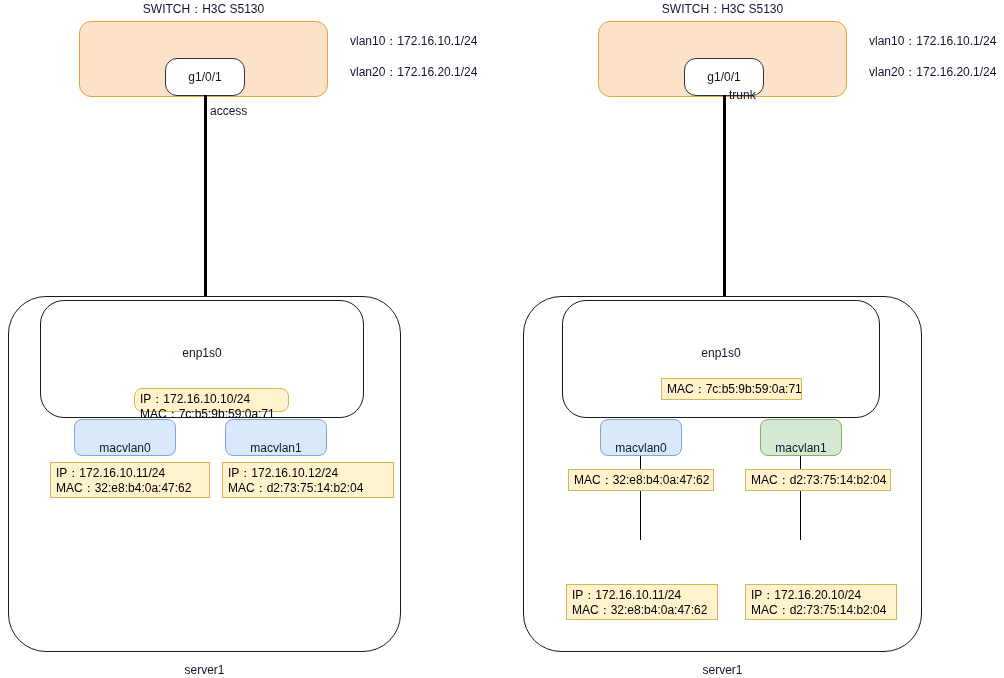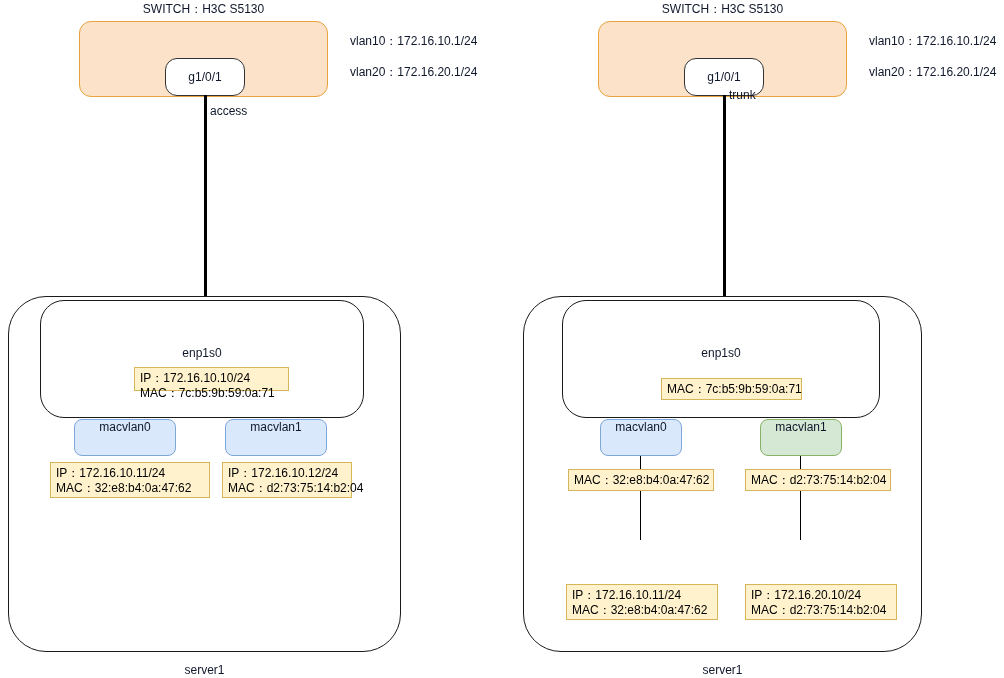--- a/index.html
+++ b/index.html
@@ -60,21 +60,21 @@
     border: 1.3px solid #1a1a1a;
     border-radius: 24px;
     box-sizing: border-box;
   }
 
   
   .node-box {
     border-radius: 8px;
     box-sizing: border-box;
     display: flex;
-    align-items: flex-start;
+    align-items: flex-end;
     justify-content: center;
     font-size: 12px;
   }
   .node-blue {
     background: #dae8fc;
     border: 1.4px solid #7ea6d9;
   }
   .node-green {
     background: #d5e8d4;
     border: 1.4px solid #86b366;
@@ -120,31 +120,31 @@
 
   <div class="abs wire-thick" style="left:204px; top:95px; height:206px;"></div>
   <div class="abs lbl lbl-left" style="left:210px; top:104px;">access</div>
 
   <div class="abs server-outer" style="left:8px; top:296px; width:393px; height:356px;"></div>
   <div class="abs lbl" style="left:8px; top:663px; width:393px;">server1</div>
 
   <div class="abs server-inner" style="left:40px; top:300px; width:324px; height:118px;"></div>
   <div class="abs lbl" style="left:40px; top:346px; width:324px;">enp1s0</div>
 
-  <div class="abs note-box" style="left:134px; top:367px; width:155px; height:24px;"><span>IP：172.16.10.10/24</span><br><span>MAC：7c:b5:9b:59:0a:71</span></div>
+  <div class="abs note-box" style="left:134px; top:388px; width:155px; height:24px;border-radius:8px;"><span>IP：172.16.10.10/24</span><br><span>MAC：7c:b5:9b:59:0a:71</span></div>
 
   <div class="abs node-box node-blue" style="left:74px; top:419px; width:102px; height:37px;">
     <span class="lbl">macvlan0</span>
   </div>
   <div class="abs note-box" style="left:50px; top:462px; width:160px; height:36px;"><span>IP：172.16.10.11/24</span><br><span>MAC：32:e8:b4:0a:47:62</span></div>
 
   <div class="abs node-box node-blue" style="left:225px; top:419px; width:102px; height:37px;">
     <span class="lbl">macvlan1</span>
   </div>
-  <div class="abs note-box" style="left:222px; top:462px; width:130px; height:36px;"><span>IP：172.16.10.12/24</span><br><span>MAC：d2:73:75:14:b2:04</span></div>
+  <div class="abs note-box" style="left:222px; top:462px; width:172px; height:36px;"><span>IP：172.16.10.12/24</span><br><span>MAC：d2:73:75:14:b2:04</span></div>
 
   <div class="abs lbl" style="left:598px; top:2px; width:249px;">SWITCH：H3C S5130</div>
 
   <div class="abs switch-box" style="left:598px; top:21px; width:249px; height:76px;"></div>
 
   <div class="abs lbl lbl-left" style="left:869px; top:34px;">vlan10：172.16.10.1/24</div>
   <div class="abs lbl lbl-left" style="left:869px; top:65px;">vlan20：172.16.20.1/24</div>
 
   <div class="abs port-box" style="left:684px; top:58px; width:80px; height:38px;">
     <span class="lbl">g1/0/1</span>

